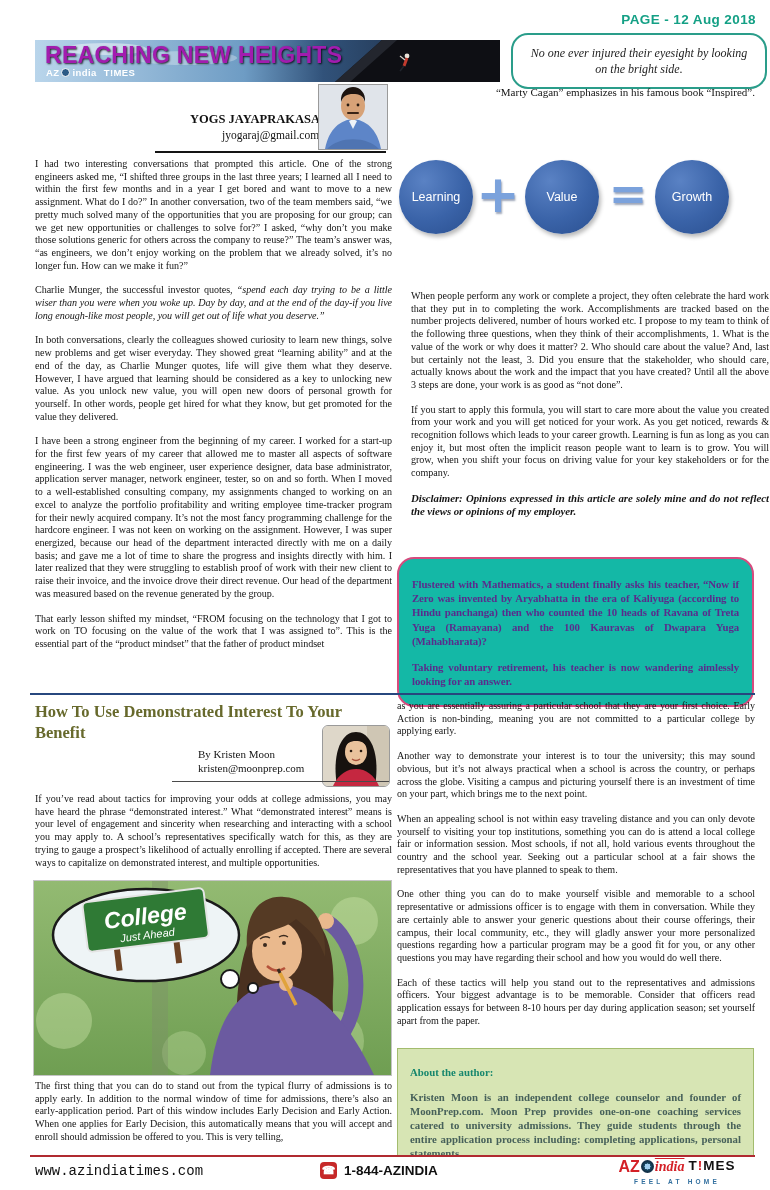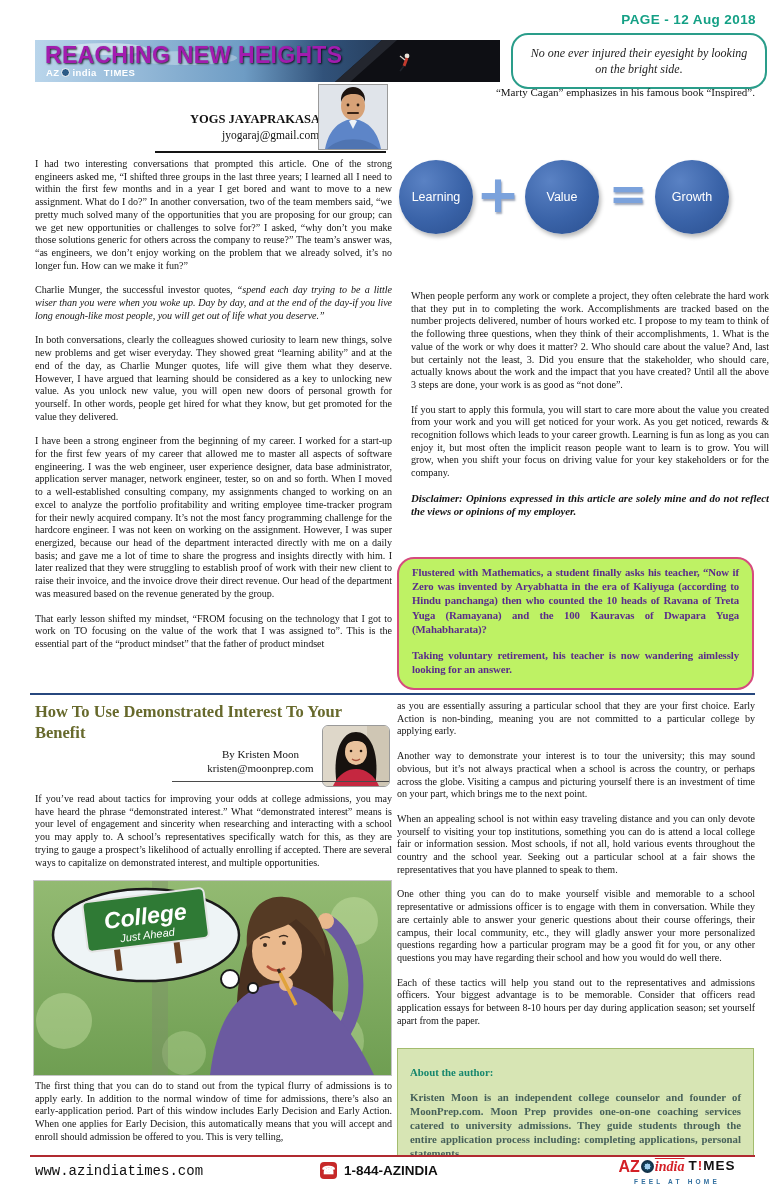--- a/index.html
+++ b/index.html
@@ -51,32 +51,32 @@
   .op.eq{left:208px;top:4px;font-size:46px;line-height:76px;}
 
   
   .body-col{font-size:10.1px;line-height:12.7px;text-align:justify;color:#151515;
             letter-spacing:-0.05px;overflow:hidden;}
   .body-col p{margin:0 0 12px 0;}
   .a1-left{top:158px;left:35px;width:357px;height:534px;}
   .a1-right{top:290px;left:411px;width:358px;height:266px;}
   .disclaimer{font-weight:bold;font-style:italic;font-size:10.8px;}
 
-  .joke-box{top:557px;left:397px;width:357px;height:133px;border:2px solid #d64b7e;
-            border-radius:17px;box-sizing:border-box;padding:6px 13px;overflow:hidden;
+  .joke-box{top:557px;left:397px;width:357px;height:150px;border:2px solid #d64b7e;
+            border-radius:17px;box-sizing:border-box;padding:18px 13px;overflow:hidden;
             color:#5a2c8c;font-weight:bold;font-size:10.8px;line-height:14.2px;
-            text-align:justify;letter-spacing:-0.1px;background:#bef264;}
+            text-align:justify;letter-spacing:-0.1px;background:#14b8a6;}
   .joke-box p{margin:0 0 12px 0;}
 
   .divider{top:693px;left:30px;width:725px;height:2px;background:#27477e;}
 
   
   .a2-title{top:701px;left:35px;width:350px;font-weight:bold;font-size:16.5px;
             line-height:1.28;color:#67692c;}
-  .a2-author{top:747px;left:198px;width:125px;line-height:1.3;font-size:11px;color:#141414;text-align:center;}
+  .a2-author{top:747px;left:198px;width:125px;line-height:1.3;font-size:11px;color:#141414;}
   .a2-photo{top:725px;left:322px;width:66px;height:60px;border-radius:6px;}
   .a2-rule{top:781px;left:172px;width:217px;border-top:1.5px solid #4a4a4a;}
   .a2-left-p1{top:793px;left:35px;width:357px;height:90px;}
   .a2-image{top:880px;left:33px;width:357px;height:194px;border:1px solid #c4c4c4;overflow:hidden;}
   .a2-left-p2{top:1080px;left:35px;width:357px;height:70px;}
   .a2-right{top:700px;left:397px;width:358px;height:344px;}
 
   .about-box{top:1048px;left:397px;width:357px;height:108px;background:#d7e5b4;
              border:1px solid #a3bc6e;box-sizing:border-box;padding:16px 12px;overflow:hidden;
              font-weight:bold;font-size:10.8px;line-height:14px;text-align:justify;}

